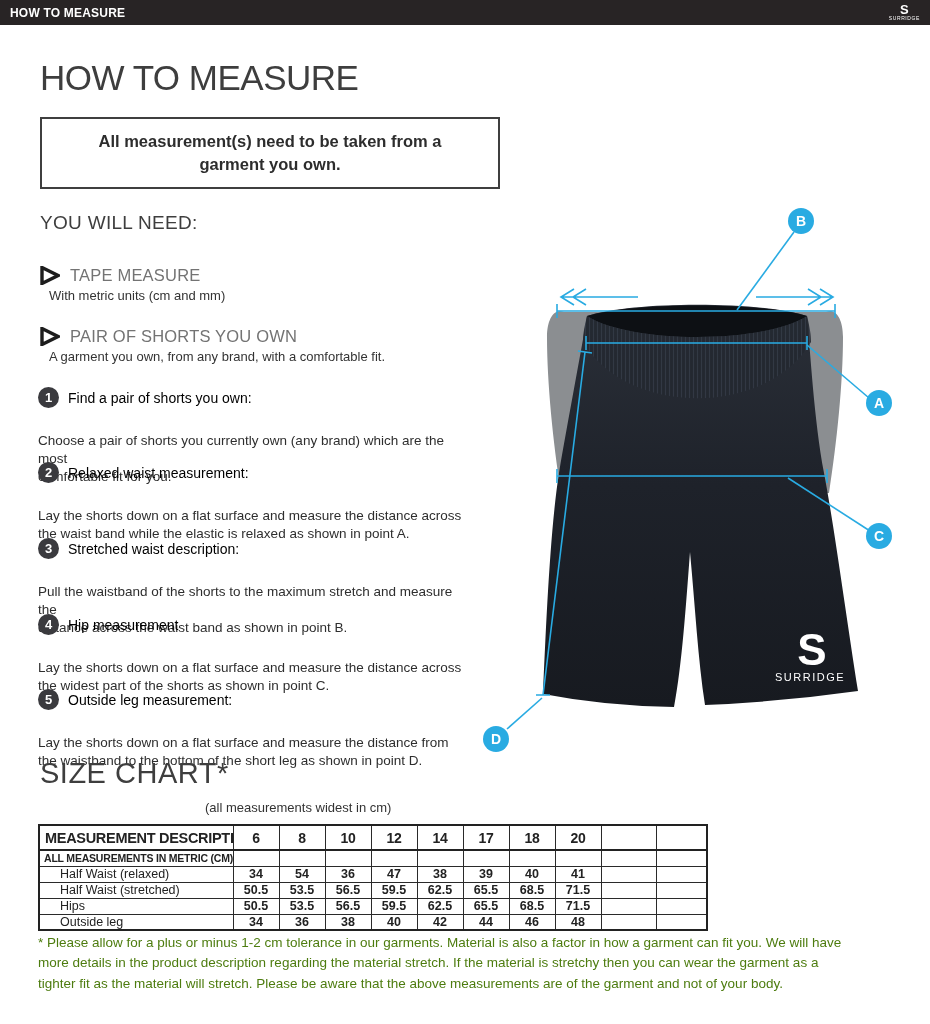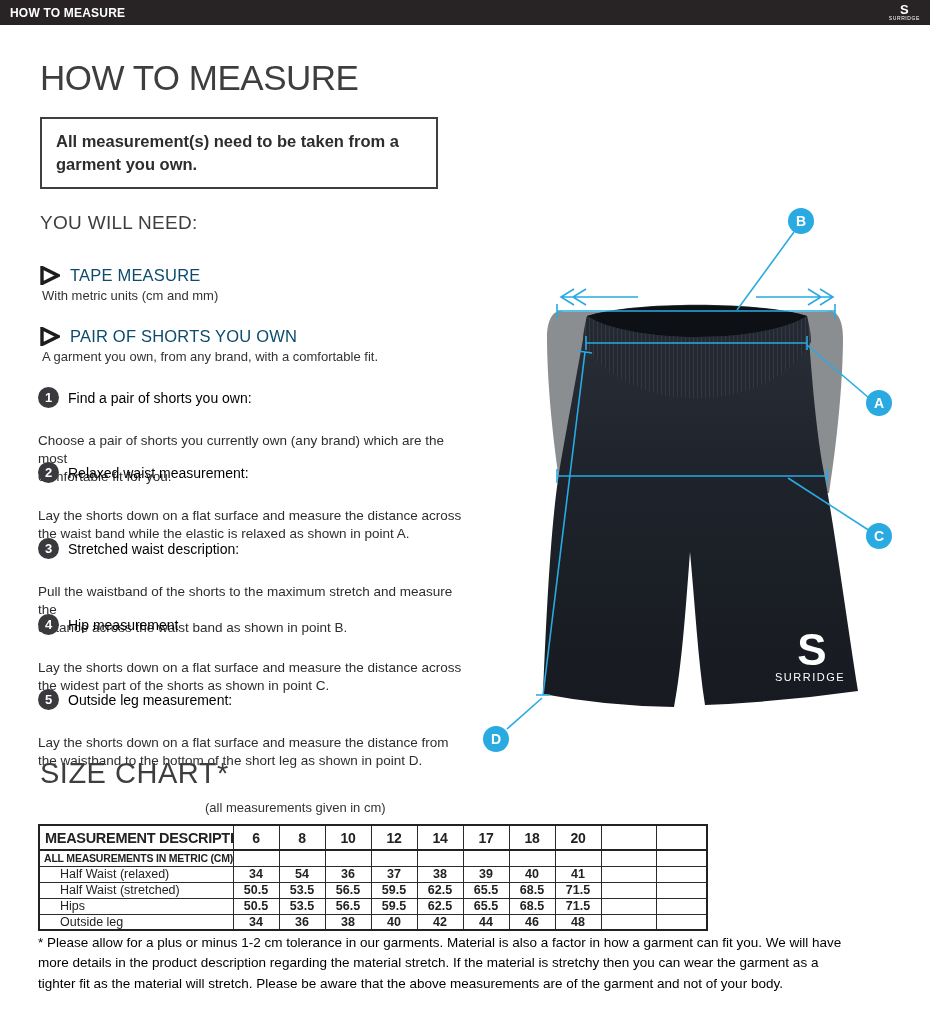--- a/index.html
+++ b/index.html
@@ -17,33 +17,34 @@
   .topbar-title { color:#fff; font-size:12px; font-weight:bold; letter-spacing:0.2px; }
   .brand-logo { display:flex; flex-direction:column; align-items:center; line-height:1; padding-right:4px; }
   .brand-logo .s-mark { color:#fff; font-weight:bold; font-size:13px; line-height:0.9; }
   .brand-logo .s-name { color:#fff; font-size:5px; letter-spacing:0.6px; margin-top:1px; }
   
   .h1 {
     position:absolute; left:40px; top:58px; font-size:35px; color:#3e3e3e;
     font-weight:400; letter-spacing:-0.5px;
   }
   .notice-box {
-    position:absolute; left:40px; top:117px; width:398px; border:2px solid #3f3f3f;
+    position:absolute; left:40px; top:117px; width:460px; border:2px solid #3f3f3f;
     padding:11px 14px;
+    text-align:center;
   }
   .notice-box p { font-size:16.5px; font-weight:bold; color:#2d2d2d; line-height:1.4; white-space:pre-line; }
   .h2 {
     position:absolute; left:40px; font-size:19px; color:#3e3e3e; font-weight:400; letter-spacing:0.3px;
   }
   .h2.need { top:212px; }
   
   .need-item { position:absolute; left:40px; width:420px; }
   .need-item .row { display:flex; align-items:center; gap:10px; }
-  .need-item .label { font-size:16.5px; color:#0c4a6e; letter-spacing:0.2px; }
-  .need-item .desc { font-size:13px; color:#333; margin-top:3px; margin-left:2px; }
+  .need-item .label { font-size:16.5px; color:#737373; letter-spacing:0.2px; }
+  .need-item .desc { font-size:13px; color:#333; margin-top:3px; margin-left:9px; }
   .need-item.n1 { top:266px; }
   .need-item.n2 { top:327px; }
   .play-icon { width:20px; height:19px; flex:0 0 auto; }
   
   .step { position:absolute; left:38px; width:432px; }
   .step .head { display:flex; align-items:center; gap:9px; }
   .step .num {
     width:21px; height:21px; border-radius:50%; background:#3a3a3e; color:#fff;
     font-size:13px; font-weight:bold; display:flex; align-items:center; justify-content:center; flex:0 0 auto;
   }
@@ -62,21 +63,21 @@
   table.size-chart tr.hdr td {
     border-bottom:2px solid #222; height:25px; font-weight:bold; font-size:14px;
     text-align:center; color:#222; letter-spacing:-0.3px;
   }
   table.size-chart tr.hdr td.desc { text-align:left; padding-left:5px; font-size:14.5px; }
   table.size-chart tr.unit td { height:16px; font-weight:bold; font-size:10.5px; color:#222; }
   table.size-chart tr.unit td.desc { padding-left:4px; letter-spacing:-0.2px;text-align:center; }
   table.size-chart tr.data td { height:16px; font-size:12.5px; text-align:center; color:#222; font-weight:600; }
   table.size-chart tr.data td.desc { text-align:left; font-weight:400; padding-left:20px; font-size:12.5px; }
   .footnote {
-    position:absolute; left:38px; top:933px; width:892px; font-size:13.5px; color:#000000;
+    position:absolute; left:38px; top:933px; width:892px; font-size:13.5px; color:#4d7c0f;
     line-height:1.5; white-space:pre-line;
   }
   .diagram { position:absolute; left:480px; top:195px; }
 </style>
 </head>
 <body>
 
 <div class="page">
 
   <header class="topbar">
@@ -216,21 +217,21 @@
       <circle cx="399" cy="208" r="13" fill="#29abe2"></circle>
       <text x="399" y="213">A</text>
       <circle cx="399" cy="341" r="13" fill="#29abe2"></circle>
       <text x="399" y="346">C</text>
       <circle cx="16" cy="544" r="13" fill="#29abe2"></circle>
       <text x="16" y="549">D</text>
     </g>
   </svg>
 
   <h2 class="h2 size">SIZE CHART*</h2>
-  <span class="size-sub">(all measurements given in cm)</span>
+  <span class="size-sub">(all measurements widest in cm)</span>
 
   <table class="size-chart">
     <colgroup>
       <col style="width:194px">
         <col style="width:46px">
         <col style="width:46px">
         <col style="width:46px">
       <col style="width:46px">
         <col style="width:46px">
         <col style="width:46px">
@@ -264,21 +265,21 @@
       <td></td>
           <td></td>
       <td></td>
           <td></td>
     </tr>
     <tr class="data">
       <td class="desc">Half Waist (relaxed)</td>
       <td>34</td>
       <td>54</td>
       <td>36</td>
-      <td>37</td>
+      <td>47</td>
       <td>38</td>
       <td>39</td>
       <td>40</td>
       <td>41</td>
       <td></td>
       <td></td>
     </tr>
     <tr class="data">
       <td class="desc">Half Waist (stretched)</td>
       <td>50.5</td>

